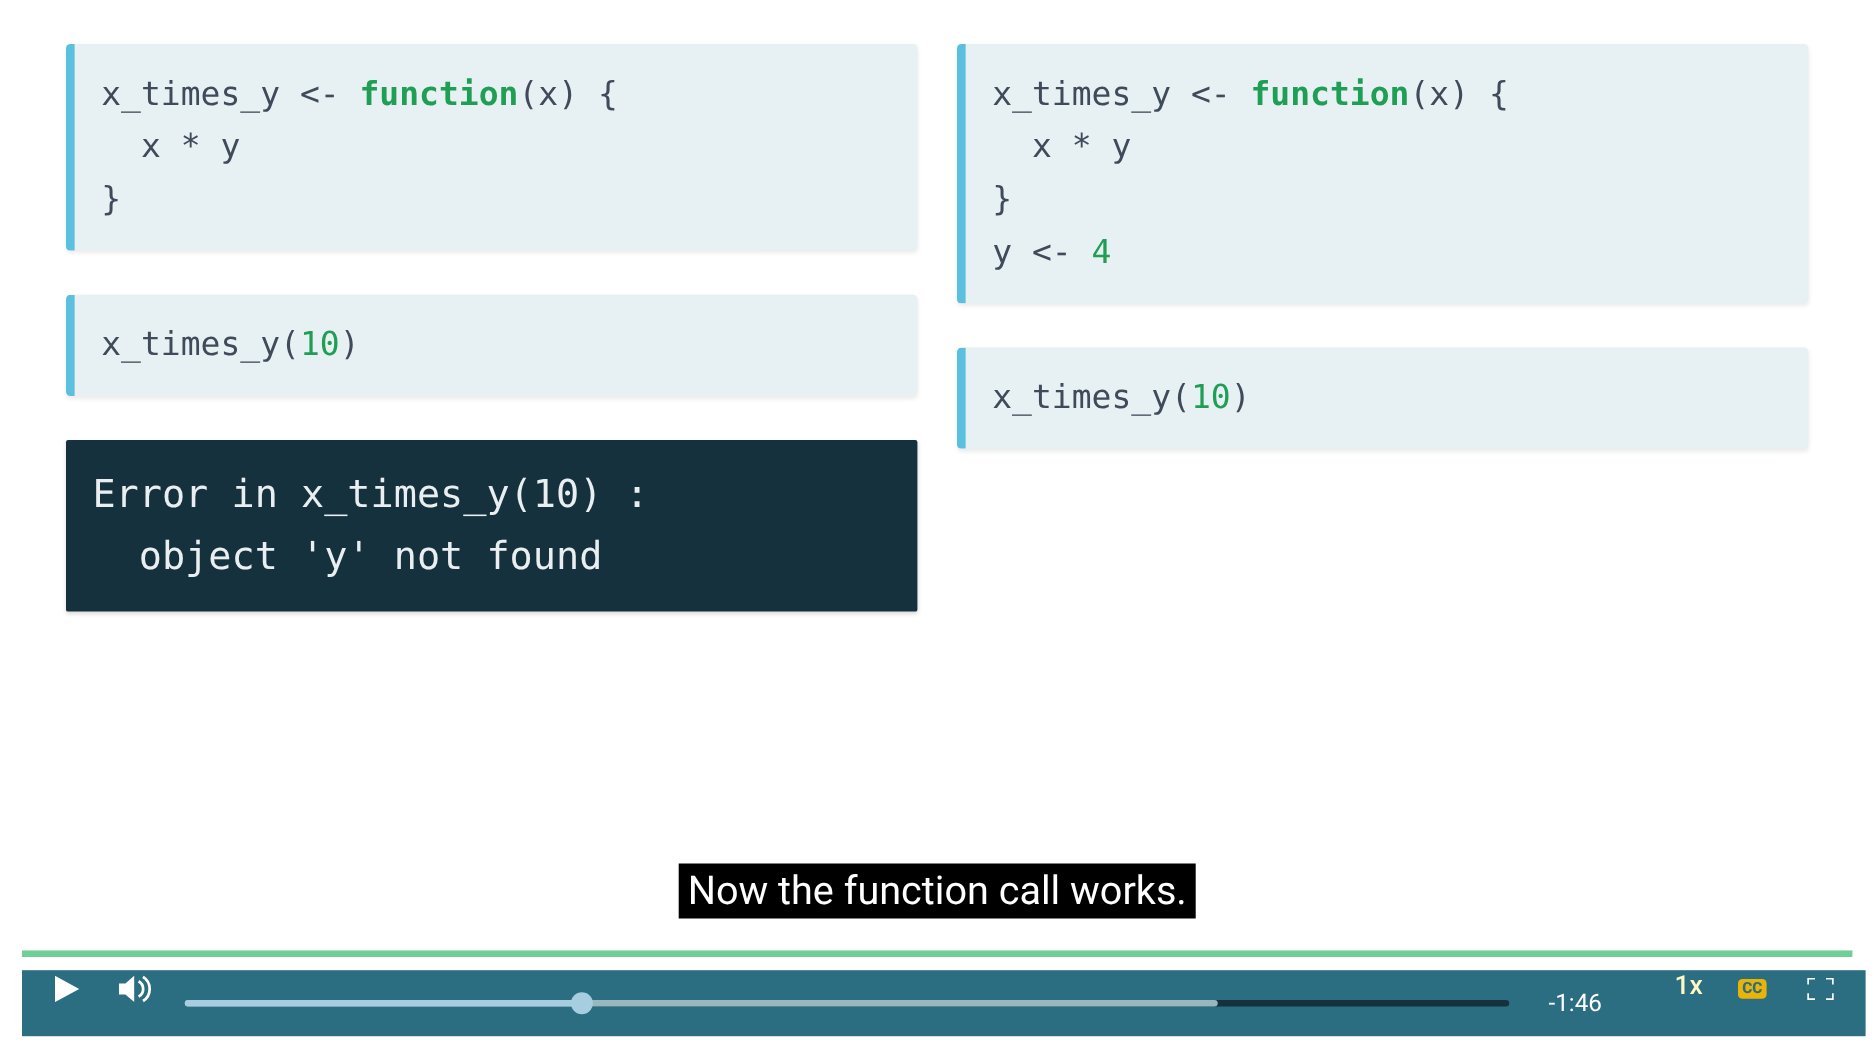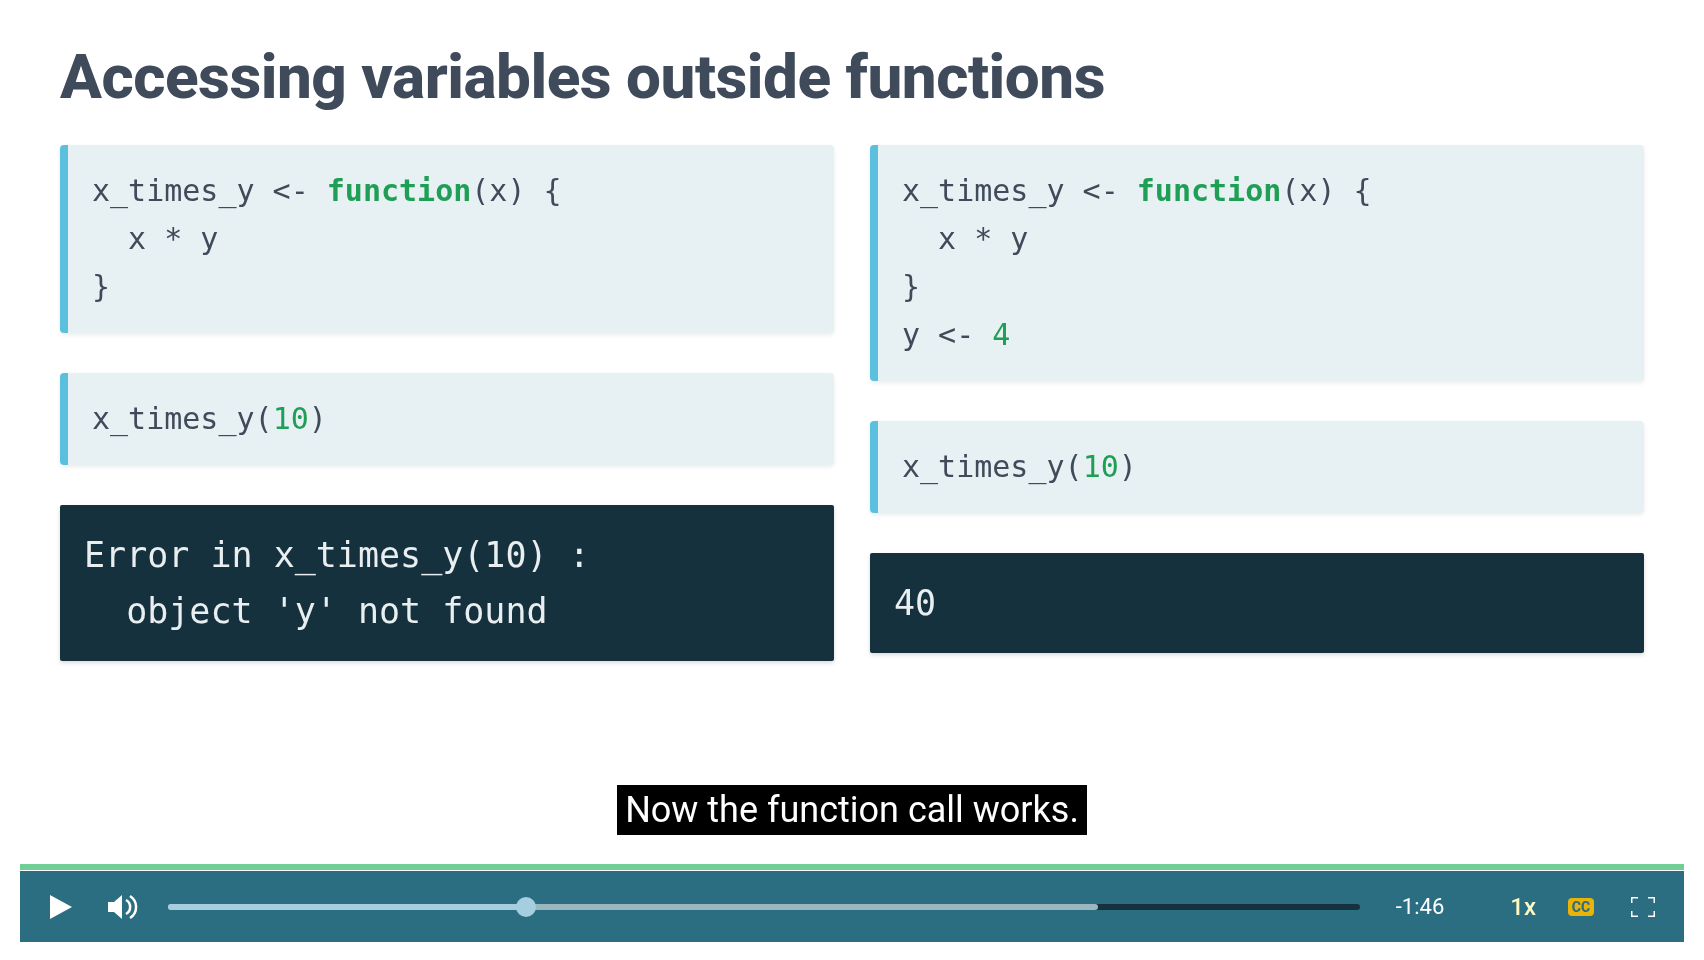--- a/index.html
+++ b/index.html
@@ -73,25 +73,24 @@
   .caption {
     background: #000;
     color: #fff;
     font-size: 36px;
     padding: 4px 8px;
     font-weight: 400;
   }
 
   .player {
     position: absolute;
-    left: 20px; right: 20px; bottom: 18px;
-    height: 71px;
+    left: 20px; right: 8px; bottom: 18px;
+    height: 60px;
     background: #2b6d81;
     display: flex;
-    align-items: center;
     padding: 0 24px;
     gap: 28px;
   }
   .player-topbar {
     position: absolute;
     left: 20px; right: 20px; bottom: 90px;
     height: 6px;
     background: #6fcf97;
   }
   .icon-btn {
@@ -148,21 +147,20 @@
     letter-spacing: 0;
     line-height: 1;
   }
   svg { display: block; }
 </style>
 </head>
 <body>
 
 <div class="stage" id="stage" style="transform: scale(1);">
   <div class="slide">
-    <h1 class="title">Accessing variables outside functions</h1>
 
     <div class="columns">
 
       <div class="col">
         <div class="codeblock"><span>x_times_y &lt;- </span><span class="kw">function</span><span>(x) {</span>
 <span>  x * y</span>
 <span>}</span></div>
 
         <div class="codeblock"><span>x_times_y(</span><span class="num">10</span><span>)</span></div>
 
@@ -171,21 +169,20 @@
       </div>
 
       <div class="col">
         <div class="codeblock"><span>x_times_y &lt;- </span><span class="kw">function</span><span>(x) {</span>
 <span>  x * y</span>
 <span>}</span>
 <span>y &lt;- </span><span class="num">4</span></div>
 
         <div class="codeblock"><span>x_times_y(</span><span class="num">10</span><span>)</span></div>
 
-        <div class="outputblock">40</div>
       </div>
     </div>
   </div>
 
   <div class="caption-wrap">
     <div class="caption">Now the function call works.</div>
   </div>
 
   <div class="player-topbar"></div>
 

